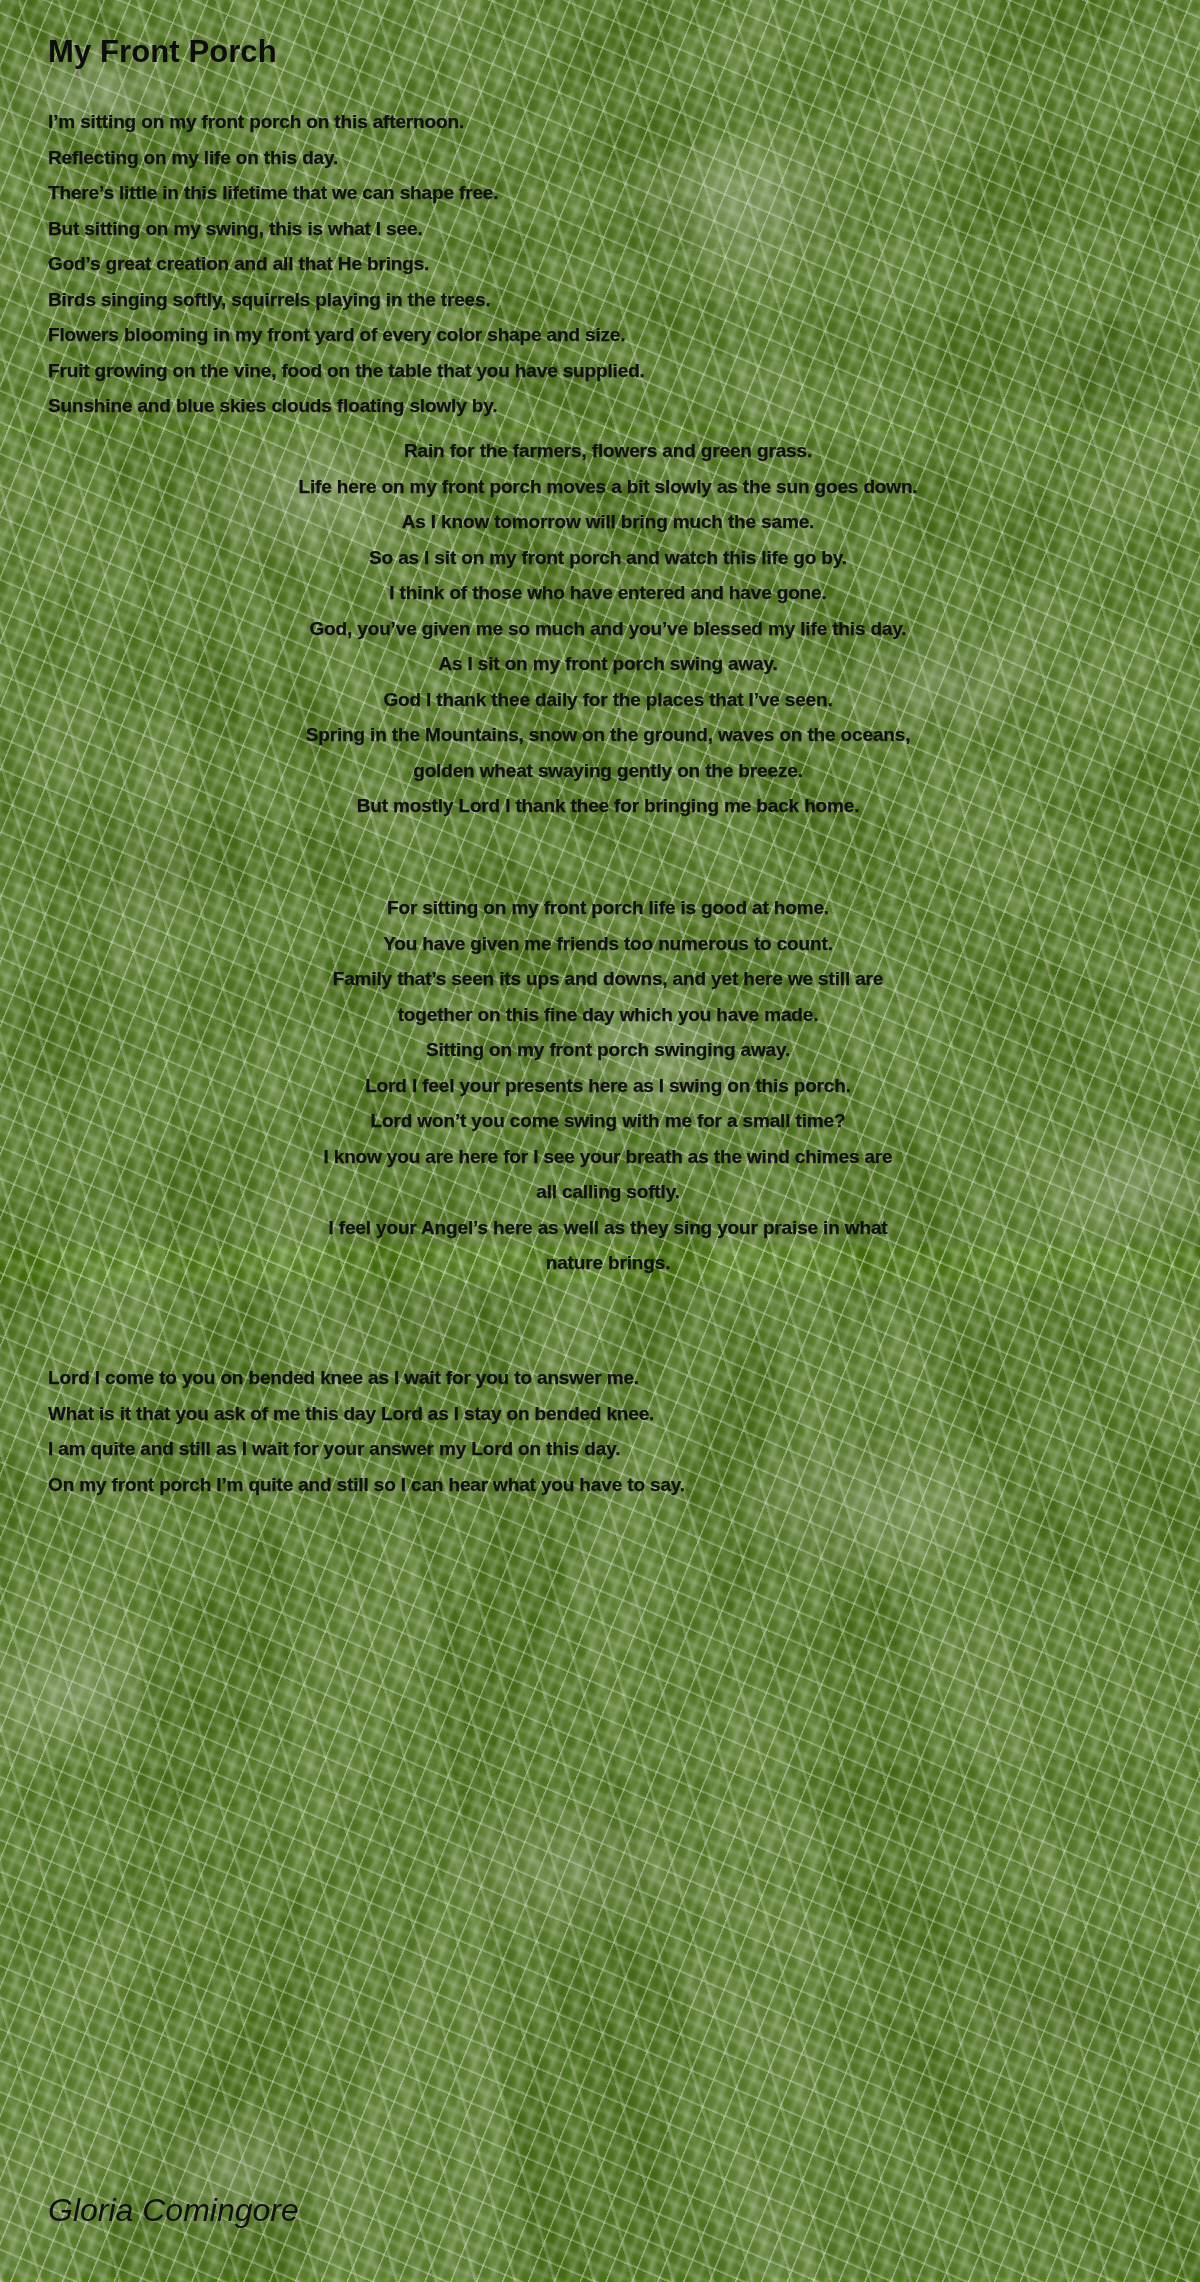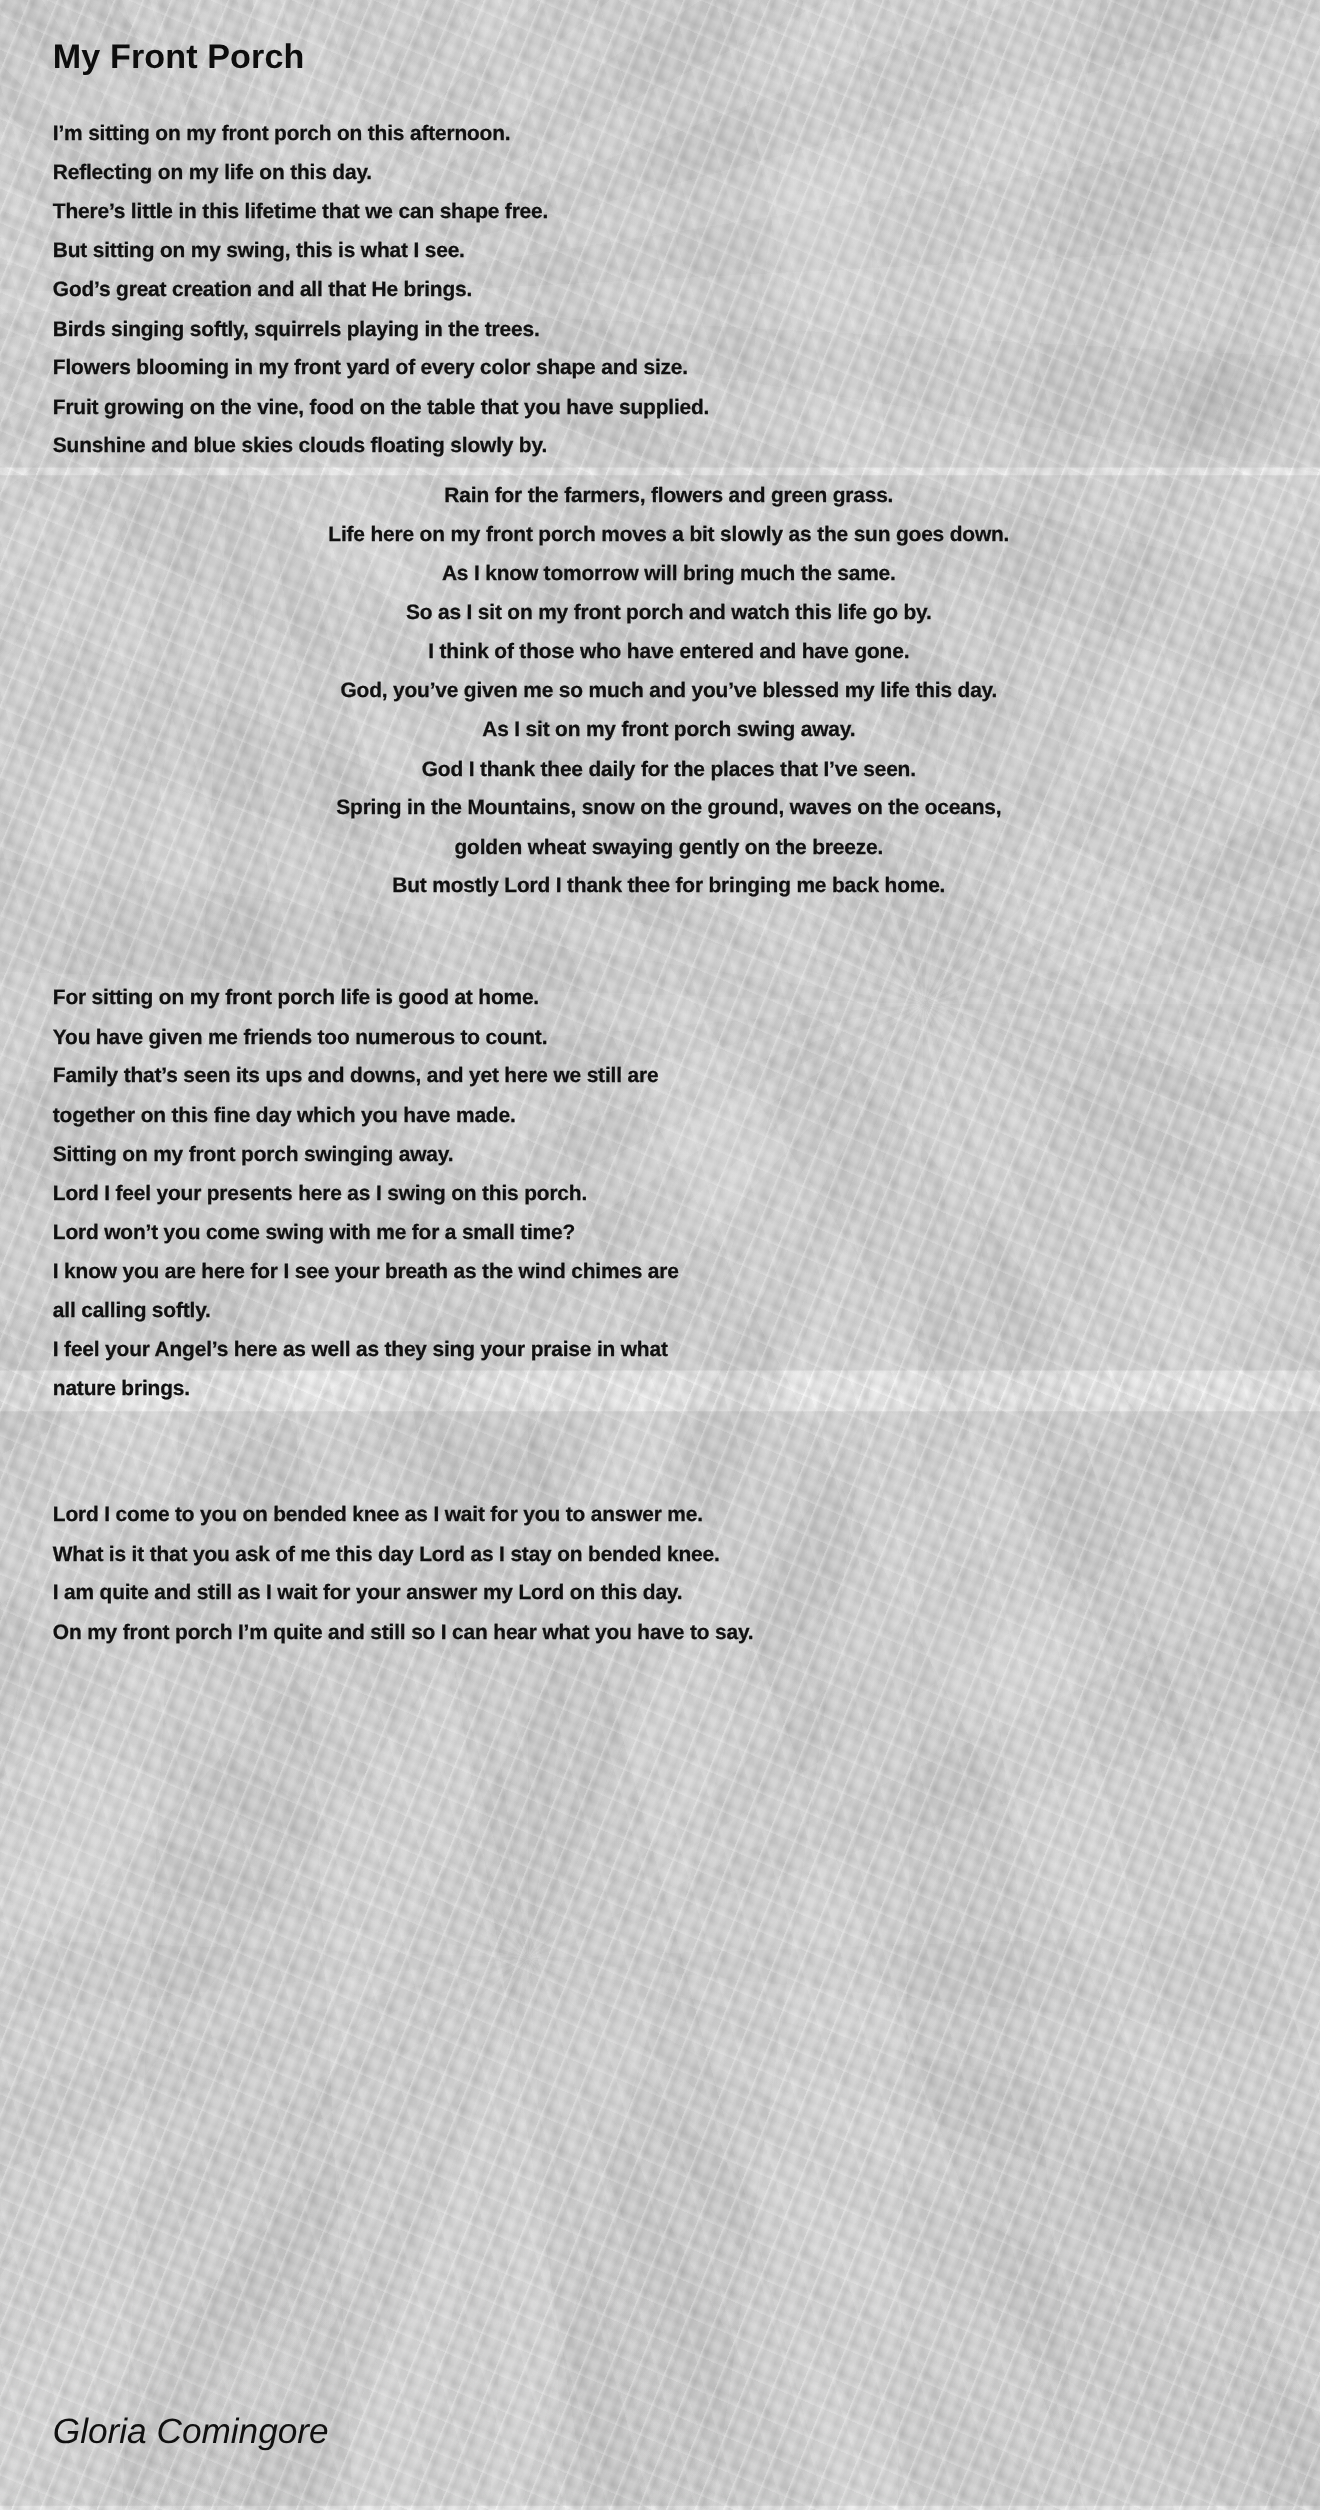--- a/index.html
+++ b/index.html
@@ -7,21 +7,21 @@
     margin: 0;
     padding: 0;
     background: #b9b9b9;
   }
 
   .page {
     position: relative;
     width: 1200px;
     height: 2282px;
     overflow: hidden;
-    background-color: #e5e5e5;
+    background-color: #4d7c0f;
     font-family: "Liberation Sans", "DejaVu Sans", sans-serif;
   }
 
   
   .tex {
     position: absolute;
     inset: 0;
     pointer-events: none;
   }
   .tex-a {
@@ -146,21 +146,21 @@
       <div class="line">So as I sit on my front porch and watch this life go by.</div>
       <div class="line">I think of those who have entered and have gone.</div>
       <div class="line">God, you’ve given me so much and you’ve blessed my life this day.</div>
       <div class="line">As I sit on my front porch swing away.</div>
       <div class="line">God I thank thee daily for the places that I’ve seen.</div>
       <div class="line">Spring in the Mountains, snow on the ground, waves on the oceans,</div>
       <div class="line">golden wheat swaying gently on the breeze.</div>
       <div class="line">But mostly Lord I thank thee for bringing me back home.</div>
     </div>
 
-    <div class="stanza" style="top:890px;">
+    <div class="stanza" style="top:890px;text-align:center;">
       <div class="line">For sitting on my front porch life is good at home.</div>
       <div class="line">You have given me friends too numerous to count.</div>
       <div class="line">Family that’s seen its ups and downs, and yet here we still are</div>
       <div class="line">together on this fine day which you have made.</div>
       <div class="line">Sitting on my front porch swinging away.</div>
       <div class="line">Lord I feel your presents here as I swing on this porch.</div>
       <div class="line">Lord won’t you come swing with me for a small time?</div>
       <div class="line">I know you are here for I see your breath as the wind chimes are</div>
       <div class="line">all calling softly.</div>
       <div class="line">I feel your Angel’s here as well as they sing your praise in what</div>

